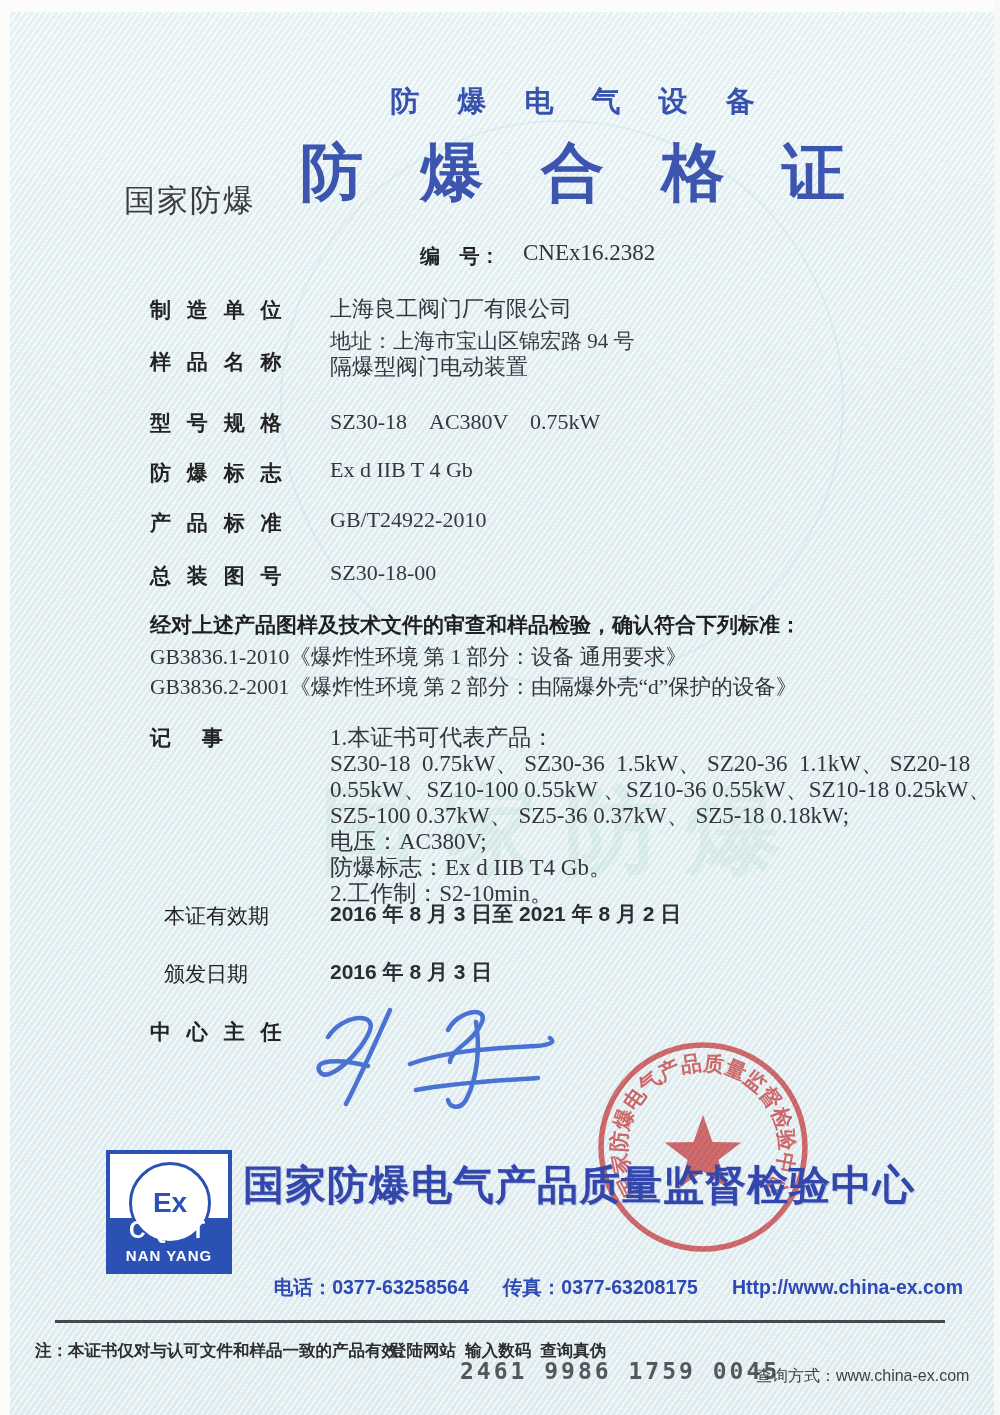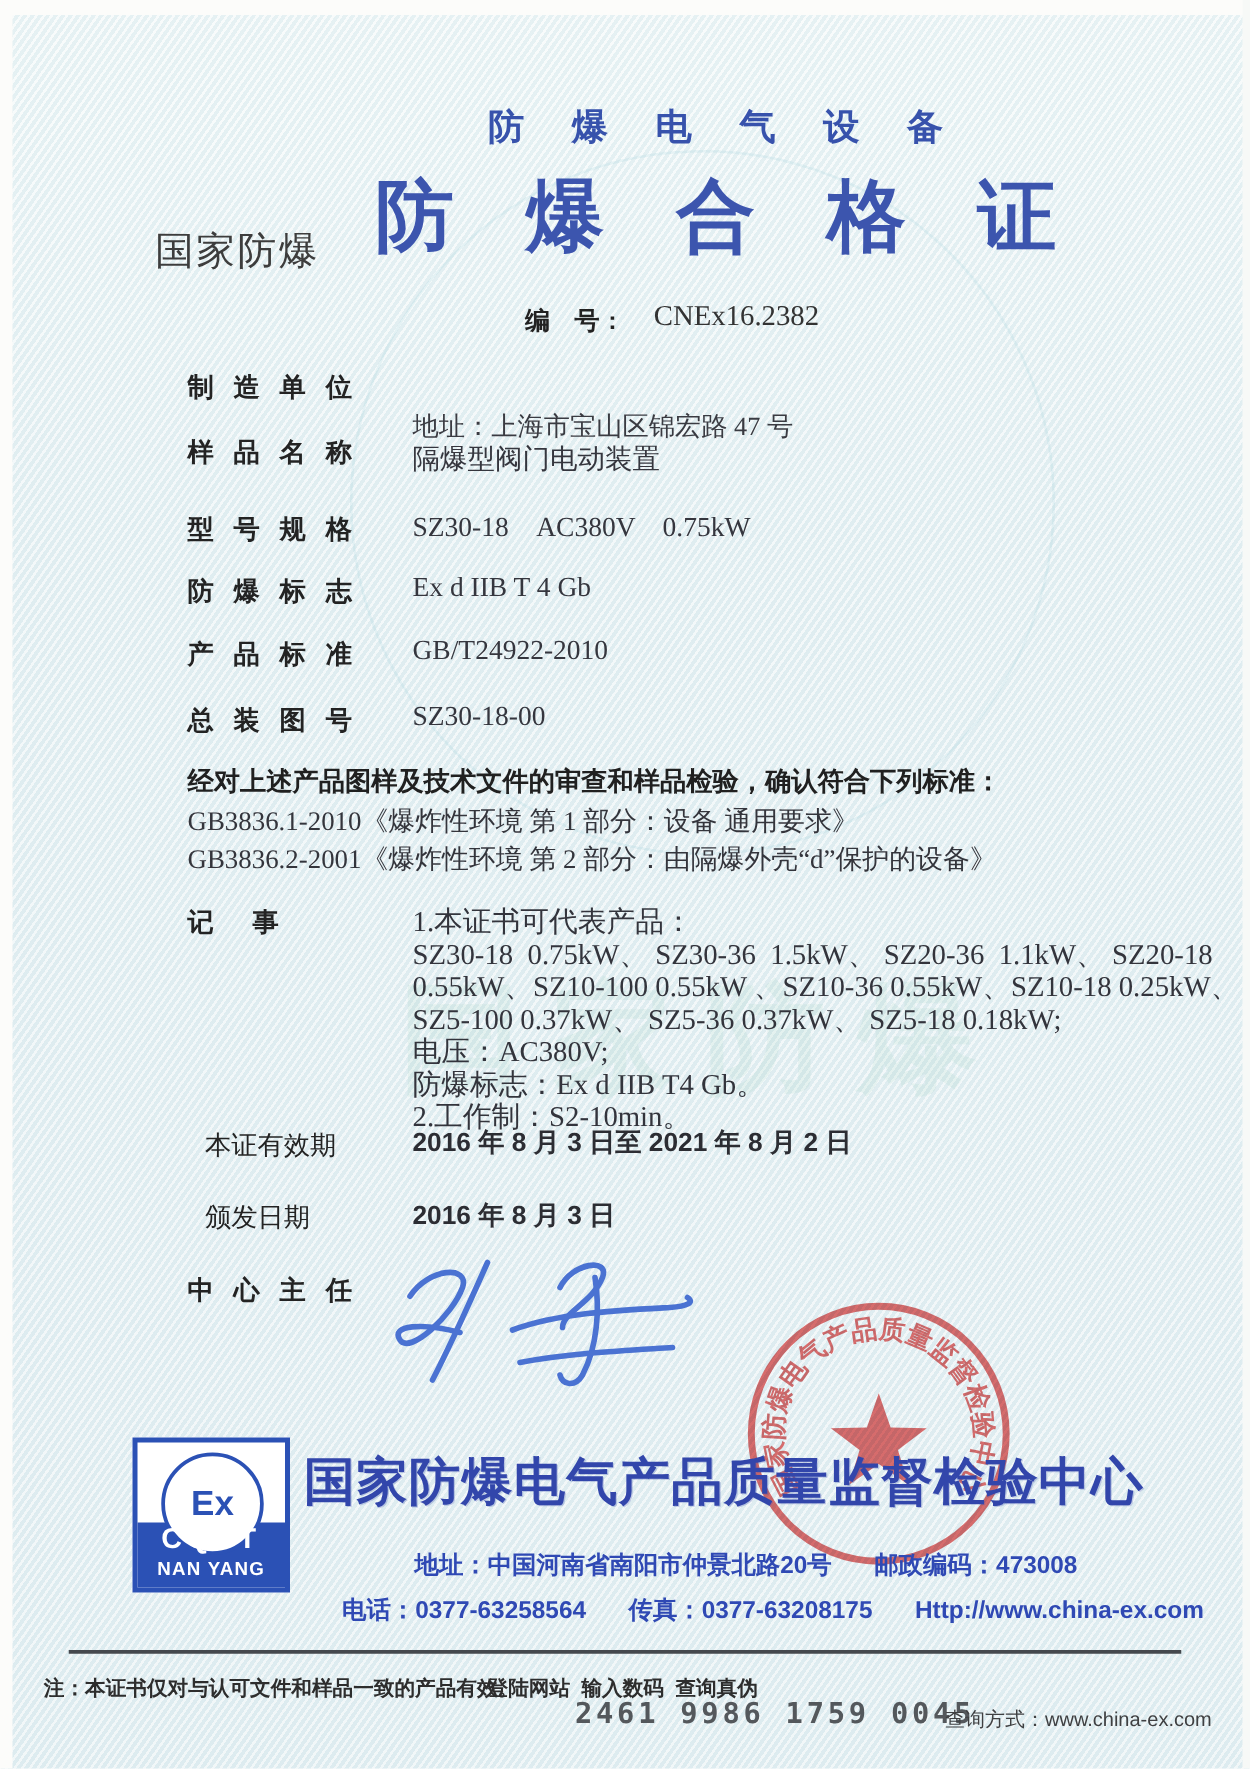--- a/index.html
+++ b/index.html
@@ -91,21 +91,22 @@
   <div class="abs wm-ellipse"></div>
   <div class="abs wm-text">国家防爆</div>
 
   <div class="abs logo-caption">国家防爆</div>
   <div class="abs subtitle">防 爆 电 气 设 备</div>
   <div class="abs title">防 爆 合 格 证</div>
   <div class="abs certno-label">编  号:</div>
   <div class="abs certno-value">CNEx16.2382</div>
 
   <div class="abs flabel" style="top:296px">制 造 单 位</div>
-  <div class="abs fsub" style="top:327px">地址：上海市宝山区锦宏路 47 号</div>
+  <div class="abs fval" style="top:294px">上海良工阀门厂有限公司</div>
+  <div class="abs fsub" style="top:327px">地址：上海市宝山区锦宏路 94 号</div>
 
   <div class="abs flabel" style="top:348px">样 品 名 称</div>
   <div class="abs fval" style="top:352px">隔爆型阀门电动装置</div>
 
   <div class="abs flabel" style="top:409px">型 号 规 格</div>
   <div class="abs fval" style="top:407px">SZ30-18　AC380V　0.75kW</div>
 
   <div class="abs flabel" style="top:459px">防 爆 标 志</div>
   <div class="abs fval" style="top:457px">Ex d IIB T 4 Gb</div>
 
@@ -162,23 +163,20 @@
     <div class="band"></div>
     <div class="circle">
       <span>Ex</span>
     </div>
     <div class="cqst">CQST</div>
     <div class="nanyang">NAN YANG</div>
   </div>
 
   <div class="abs org-name">国家防爆电气产品质量监督检验中心</div>
 
-  <div class="abs org-line1">
-    <span>地址：中国河南省南阳市仲景北路20号</span><span class="org-gap"></span><span>邮政编码：473008</span>
-  </div>
   <div class="abs org-line2">
     <span>电话：0377-63258564</span><span class="org-gap"></span><span>传真：0377-63208175</span><span class="org-gap"></span><span>Http://www.china-ex.com</span>
   </div>
 
   <div class="abs divider"></div>
   <div class="abs foot-note">注：本证书仅对与认可文件和样品一致的产品有效。</div>
   <div class="abs foot-hint">登陆网站  输入数码  查询真伪</div>
   <div class="abs foot-code">2461 9986 1759 0045</div>
   <div class="abs foot-query">查询方式：www.china-ex.com</div>
 

